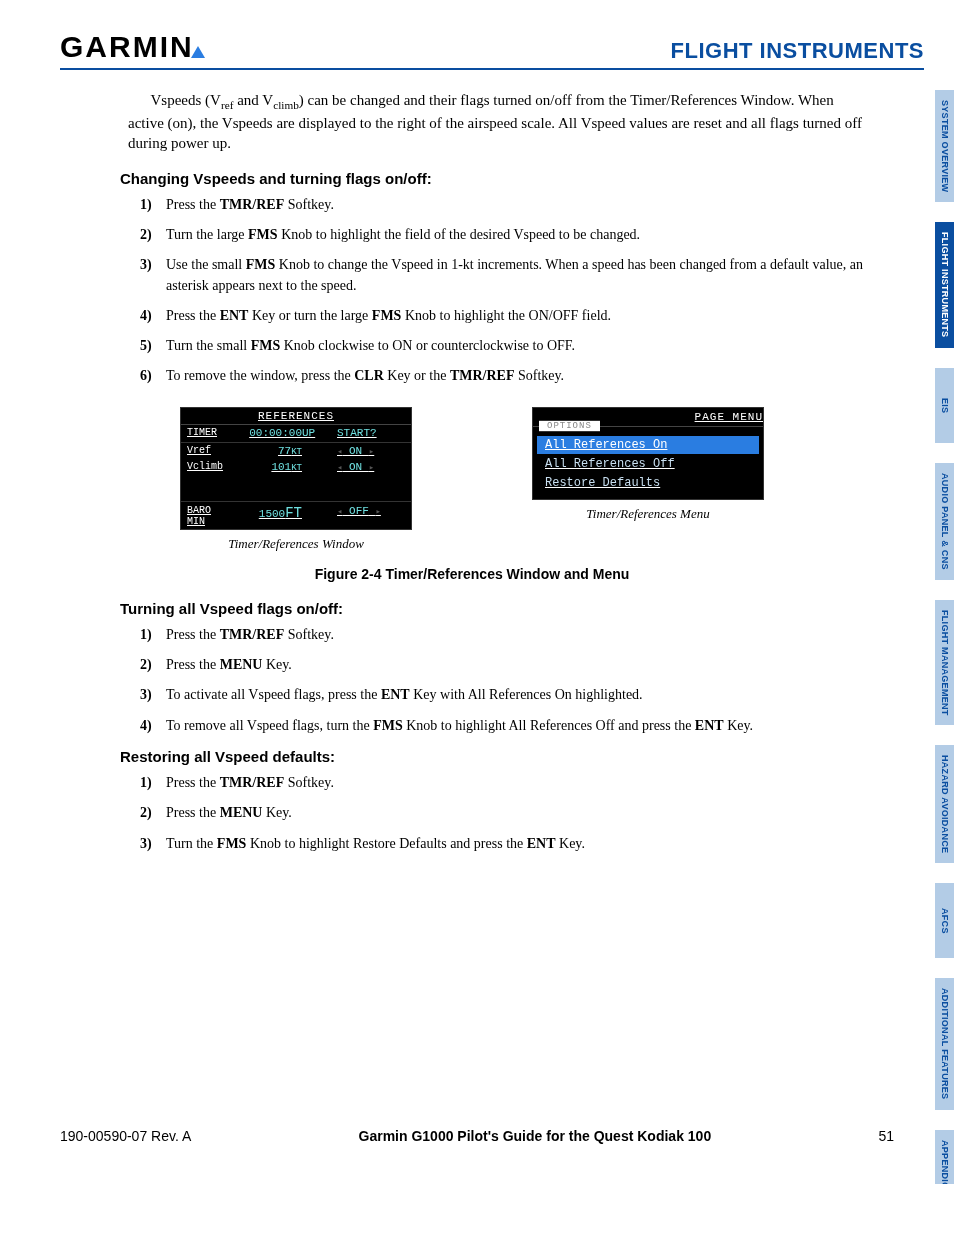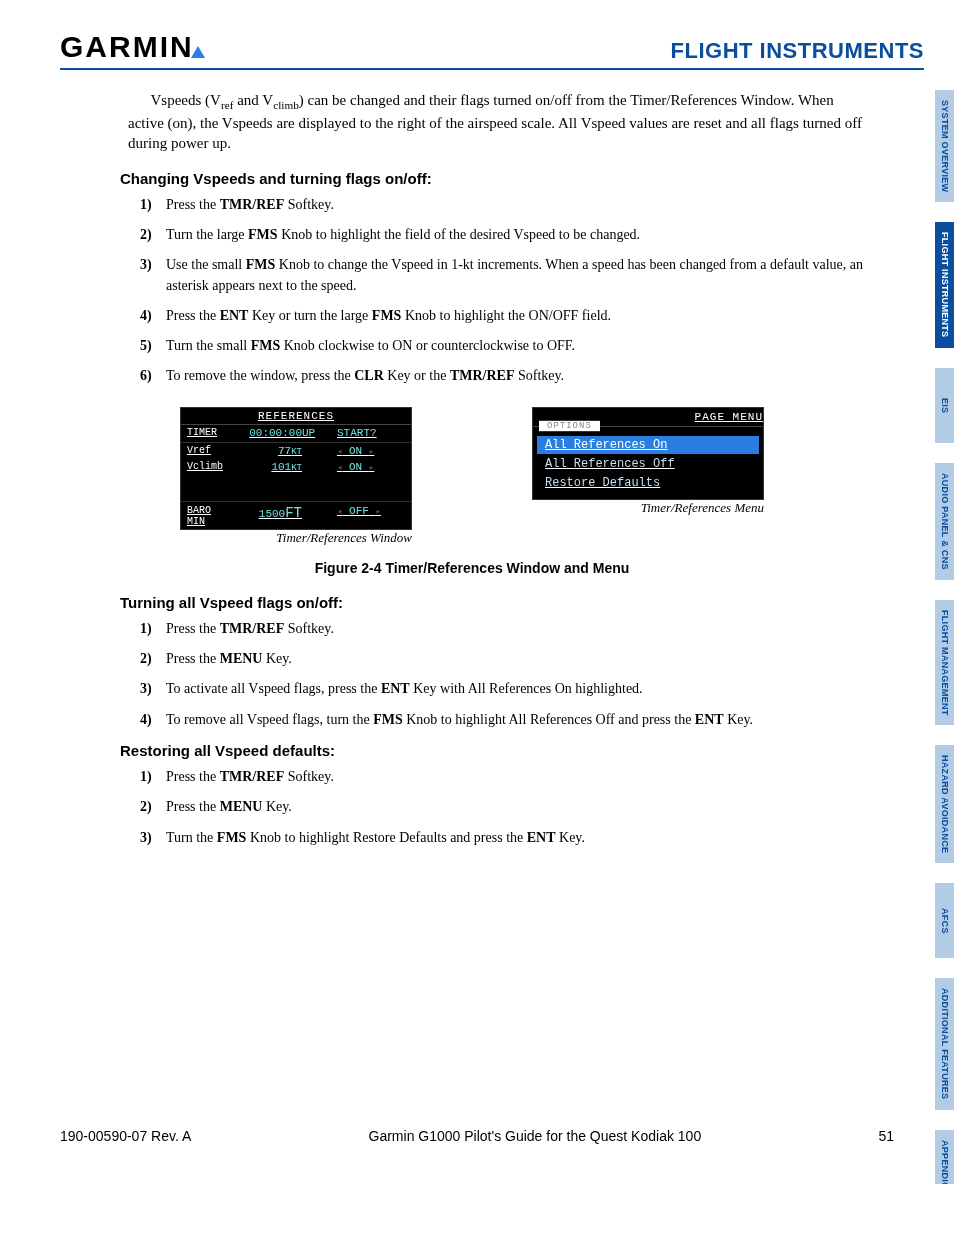--- a/index.html
+++ b/index.html
@@ -183,41 +183,42 @@
     margin: 1px 4px;
     font-size: 12px;
   }
   .lcd-menu-item.selected {
     background: #2a7de1;
     color: #fff;
   }
   .fig-caption {
     font-style: italic;
     font-family: "Times New Roman", serif;
-    text-align: right;
+    text-align: center;
     font-size: 13px;
+    margin-top: 6px;
   }
   .figure-title {
     text-align: center;
     font-weight: 900;
     font-size: 14px;
     margin: 14px 0 18px;
   }
   .footer {
     position: absolute;
     bottom: 40px;
     left: 60px;
     right: 60px;
     display: flex;
     justify-content: space-between;
     align-items: baseline;
     font-size: 14px;
   }
   .footer .center {
-    font-weight: 400;
+    font-weight: 700;
   }
 </style>
 </head>
 <body>
 
 <div class="page">
 
   <div class="header-row">
     <div class="logo">
       <span>GARMIN</span>

